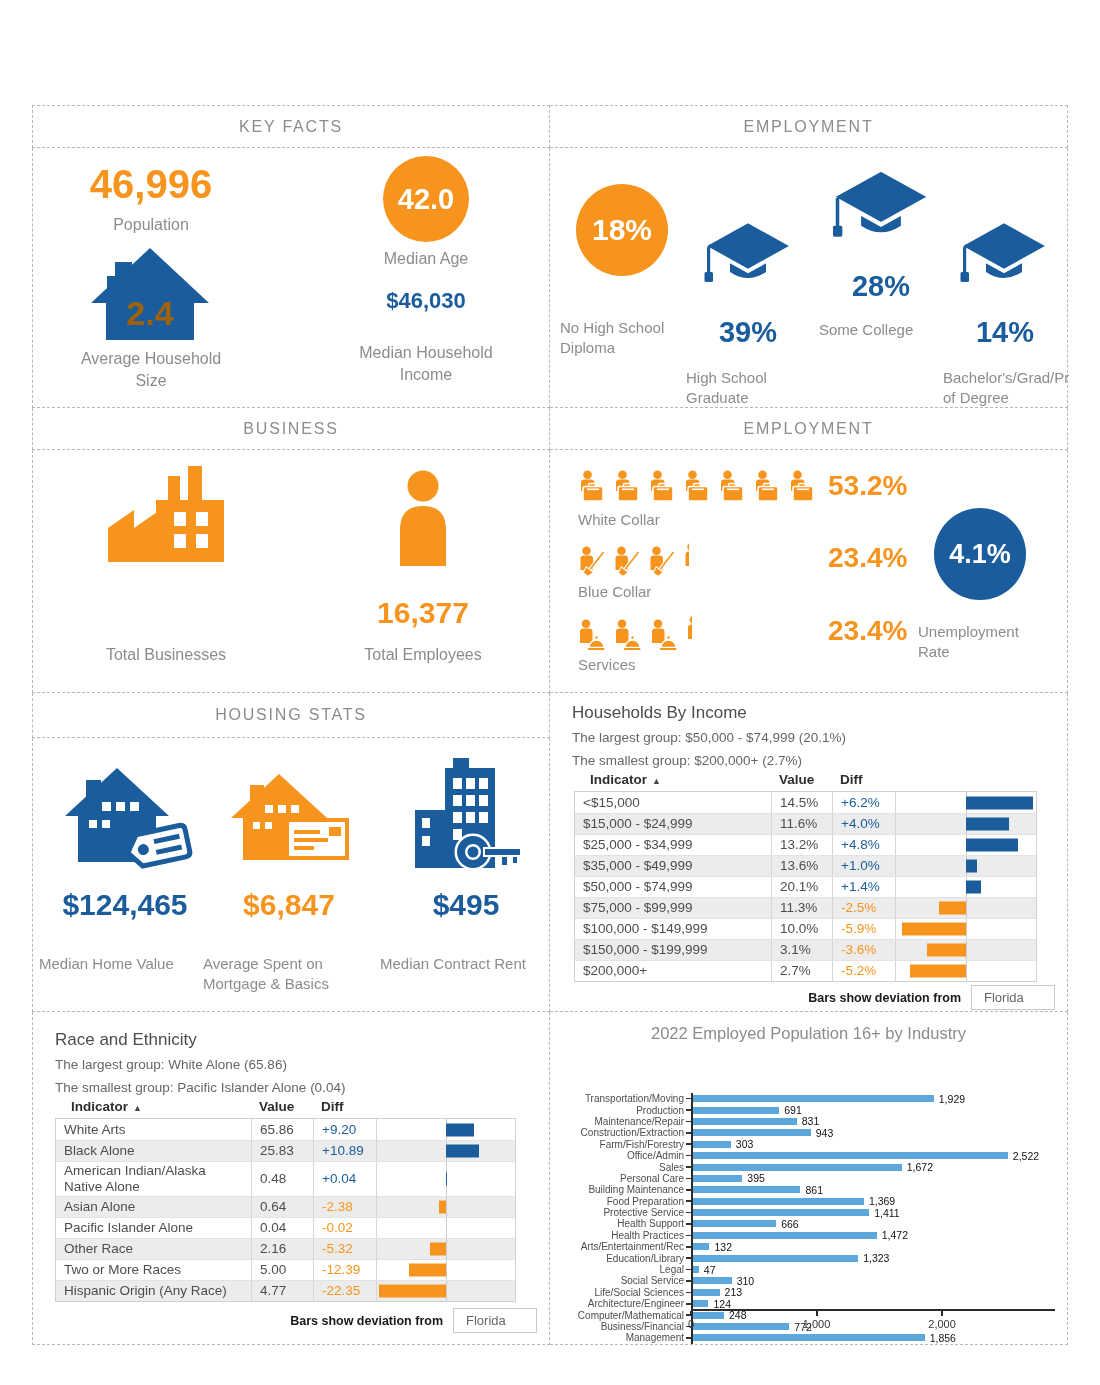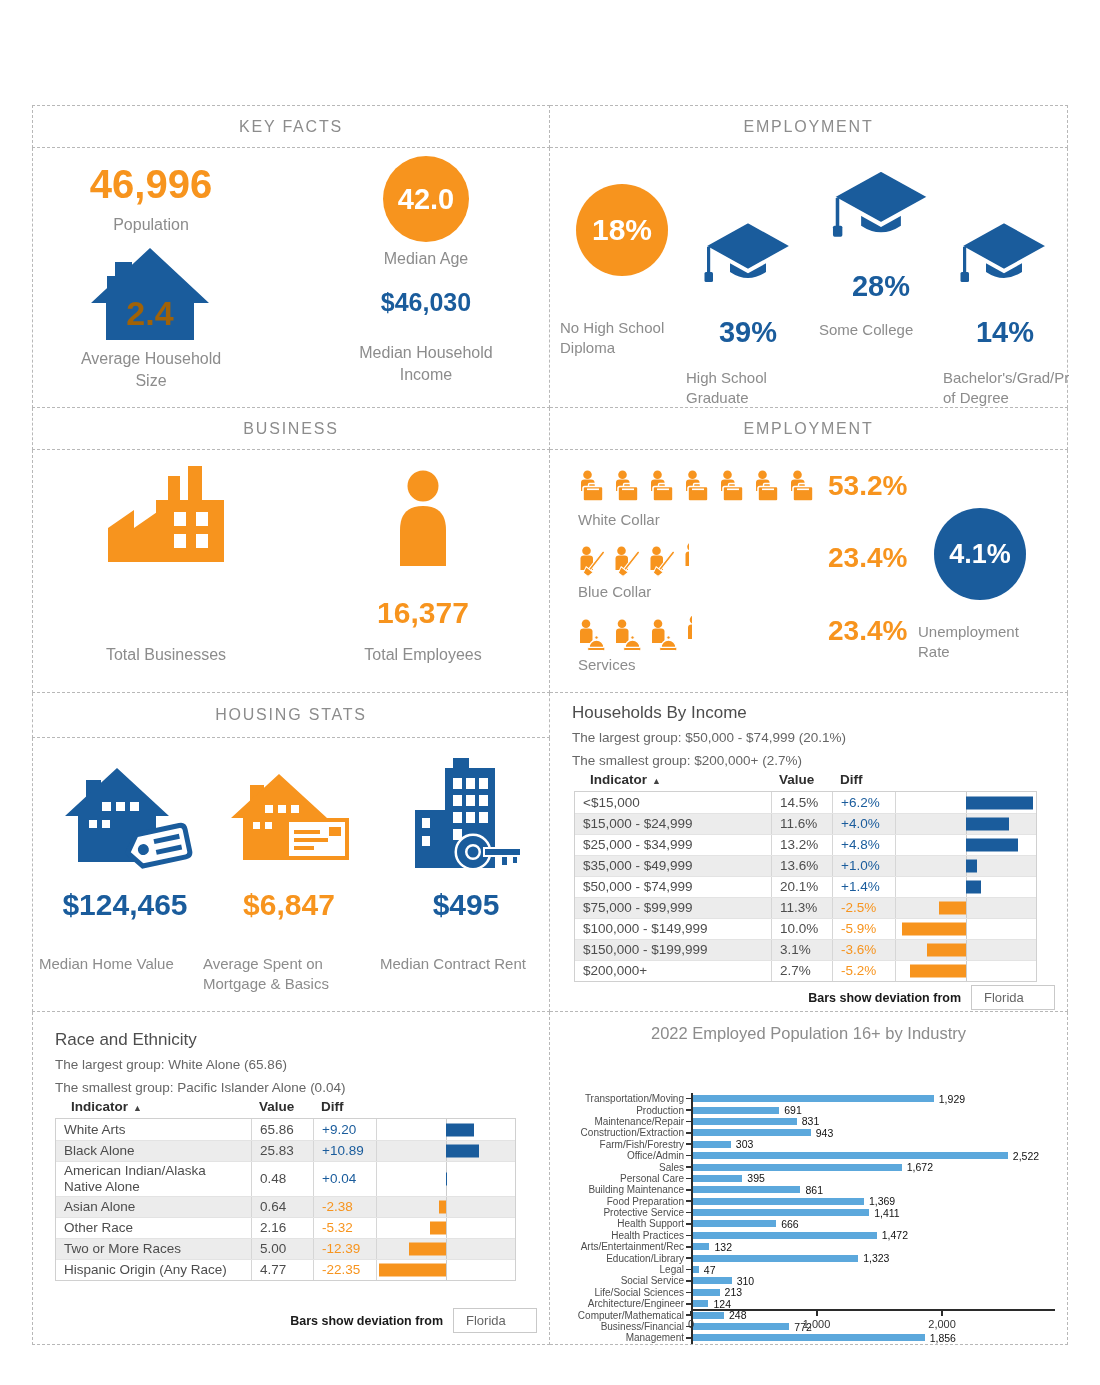--- a/index.html
+++ b/index.html
@@ -24,21 +24,21 @@
   .circle{border-radius:50%; display:flex; align-items:center; justify-content:center;
           color:#fff; font-weight:bold;}
   .oc{background:var(--orange);} .bc{background:var(--blue);}
   
   .kf-pop-val{left:0; top:14px; width:236px; text-align:center; font-size:40px; font-weight:bold; color:var(--orange);}
   .kf-pop-lbl{left:0; top:66px; width:236px;}
   .kf-age-circle{left:350px; top:8px; width:86px; height:86px; font-size:29px;}
   .kf-age-lbl{left:302px; top:100px; width:182px;}
   .kf-house{left:58px; top:100px; width:118px; height:92px;}
   .kf-house-val{left:0; top:46px; width:118px; text-align:center; font-size:34px; font-weight:bold; color:#a16207;}
-  .kf-inc-val{left:300px; top:140px; width:186px; text-align:center; font-size:25px; font-weight:bold; color:var(--blue);}
+  .kf-inc-val{left:300px; top:140px; width:186px; text-align:center; font-size:22px; font-weight:bold; color:var(--blue);}
   .kf-inc-lbl{left:305px; top:194px; width:176px;}
   .kf-house-lbl{left:38px; top:200px; width:160px;}
   
   .edu-circle{left:26px; top:36px; width:92px; height:92px; font-size:30px;}
   .edu-lbl-0{left:10px; top:154px; width:124px;}
   .edu-cap-1{left:150px; top:70px;}
   .edu-val{position:absolute; width:100px; text-align:center; font-size:29px; font-weight:bold; color:var(--blue);}
   .edu-val-1{left:148px; top:168px;}
   .edu-lbl-1{left:136px; top:204px; width:124px;}
   .edu-cap-2{left:278px; top:18px;}
@@ -517,20 +517,28 @@
     </div>
           <div class="trow">
       <span class="tcell" style="width:196px">Asian Alone</span>
       <span class="tcell" style="width:62px">0.64</span>
       <span class="tcell neg-t" style="width:63px">-2.38</span>
       <span class="tcell c-bar">
               <span class="dbar neg" style="width:5.173913043478261%"></span>
             </span>
     </div>
           <div class="trow">
+      <span class="tcell" style="width:196px">Pacific Islander Alone</span>
+      <span class="tcell" style="width:62px">0.04</span>
+      <span class="tcell neg-t" style="width:63px">-0.02</span>
+      <span class="tcell c-bar">
+              <span class="dbar neg" style="width:0.043478260869565216%"></span>
+            </span>
+    </div>
+          <div class="trow">
       <span class="tcell" style="width:196px">Other Race</span>
       <span class="tcell" style="width:62px">2.16</span>
       <span class="tcell neg-t" style="width:63px">-5.32</span>
       <span class="tcell c-bar">
               <span class="dbar neg" style="width:11.565217391304348%"></span>
             </span>
     </div>
           <div class="trow">
       <span class="tcell" style="width:196px">Two or More Races</span>
       <span class="tcell" style="width:62px">5.00</span>

